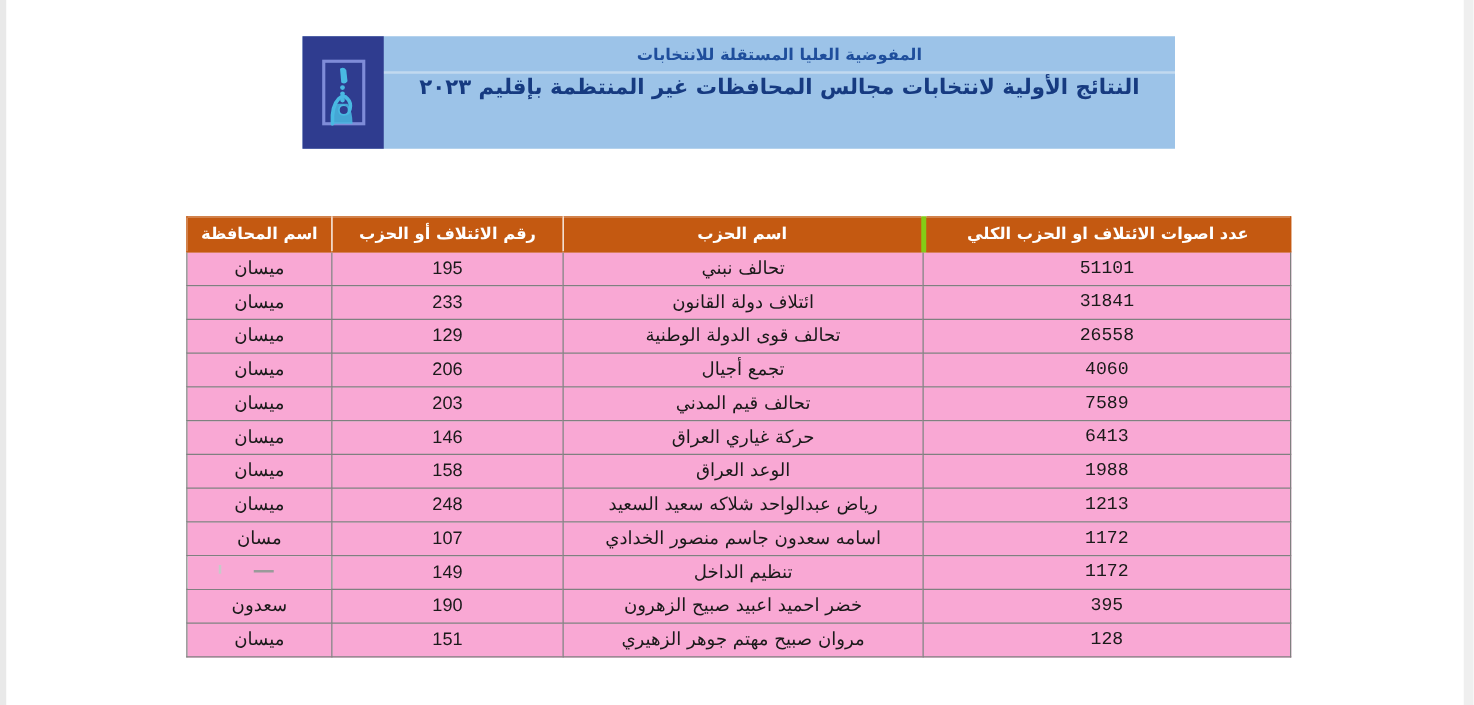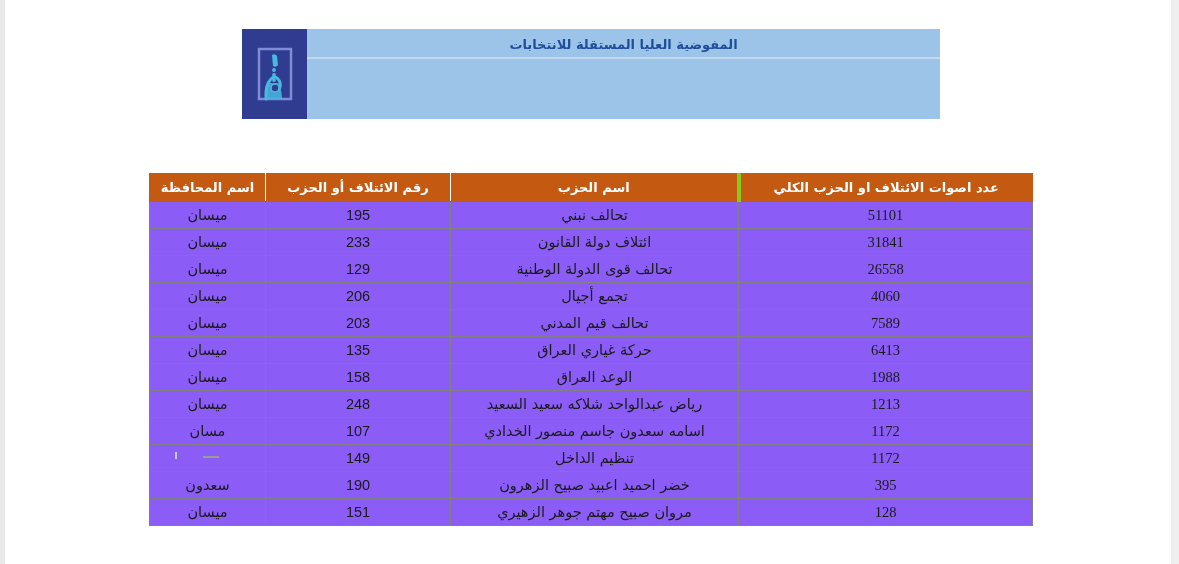--- a/index.html
+++ b/index.html
@@ -132,34 +132,34 @@
   .results-table thead th.col-votes {
     border-left: 4px solid #84cc16;
   }
   .results-table thead th.col-party {
     border-left: 1px solid #ffffff;
   }
   .results-table thead th.col-num {
     border-left: 1px solid #ffffff;
   }
   .results-table tbody td {
-    background: #8b5cf6;
+    background: #f9a8d4;
     color: #1a1a1a;
     font-size: 14.5px;
     text-align: center;
   }
   .col-gov   { width: 116px; margin-top: 12px; }
   .col-num   { width: 185px; }
   .col-party { width: 288px; }
   .col-votes { width: 294px; }
 
   td.cell-gov   { font-size: 14px; }
   td.cell-num   { font-size: 15px; font-family: "Liberation Sans", sans-serif; }
   td.cell-party { font-size: 14.5px; }
-  td.cell-votes { font-size: 15px; font-family: Liberation Serif, serif; margin-left: 10px; }
+  td.cell-votes { font-size: 15px; font-family: Liberation Mono, monospace; margin-left: 10px; }
 
   
   td.faded {
     color: transparent;
     position: relative;
     border-right-color: transparent;
   }
   td.faded::after {
     content: "";
     position: absolute;
@@ -198,20 +198,21 @@
         <circle cx="22" cy="32" r="1.9" fill="#49b9e2"></circle>
         <circle cx="22" cy="37" r="1.9" fill="#49b9e2"></circle>
         <path d="M14 56 q-1 -14 5 -20 q4 -4 7 0 q3 3 2 8 q-1 4 -5 4 q-3 0 -3 -3 q0 -3 3 -3" fill="none" stroke="#49b9e2" stroke-width="3" stroke-linecap="round"></path>
         <path d="M13 56 q0 -10 4 -16 l9 0 q4 6 4 16 z" fill="#49b9e2" opacity="0.85"></path>
         <circle cx="23" cy="45" r="3.2" fill="#2f3c8f"></circle>
       </svg>
     </div>
 
     <div class="masthead-text">
       <div class="mh-line1">المفوضية العليا المستقلة للانتخابات</div>
+      <div class="mh-line3">النتائج الأولية لانتخابات مجالس المحافظات غير المنتظمة بإقليم ٢٠٢٣</div>
     </div>
   </div>
 
   <table class="results-table">
     <colgroup>
       <col class="col-votes">
       <col class="col-party">
       <col class="col-num">
       <col class="col-gov">
     </colgroup>
@@ -250,21 +251,21 @@
         </tr>
         <tr>
           <td class="cell-votes col-votes">7589</td>
           <td class="cell-party col-party">تحالف قيم المدني</td>
           <td class="cell-num col-num">203</td>
           <td class="cell-gov col-gov">ميسان</td>
         </tr>
         <tr>
           <td class="cell-votes col-votes">6413</td>
           <td class="cell-party col-party">حركة غياري العراق</td>
-          <td class="cell-num col-num">135</td>
+          <td class="cell-num col-num">146</td>
           <td class="cell-gov col-gov">ميسان</td>
         </tr>
         <tr>
           <td class="cell-votes col-votes">1988</td>
           <td class="cell-party col-party">الوعد العراق</td>
           <td class="cell-num col-num">158</td>
           <td class="cell-gov col-gov">ميسان</td>
         </tr>
         <tr>
           <td class="cell-votes col-votes">1213</td>

